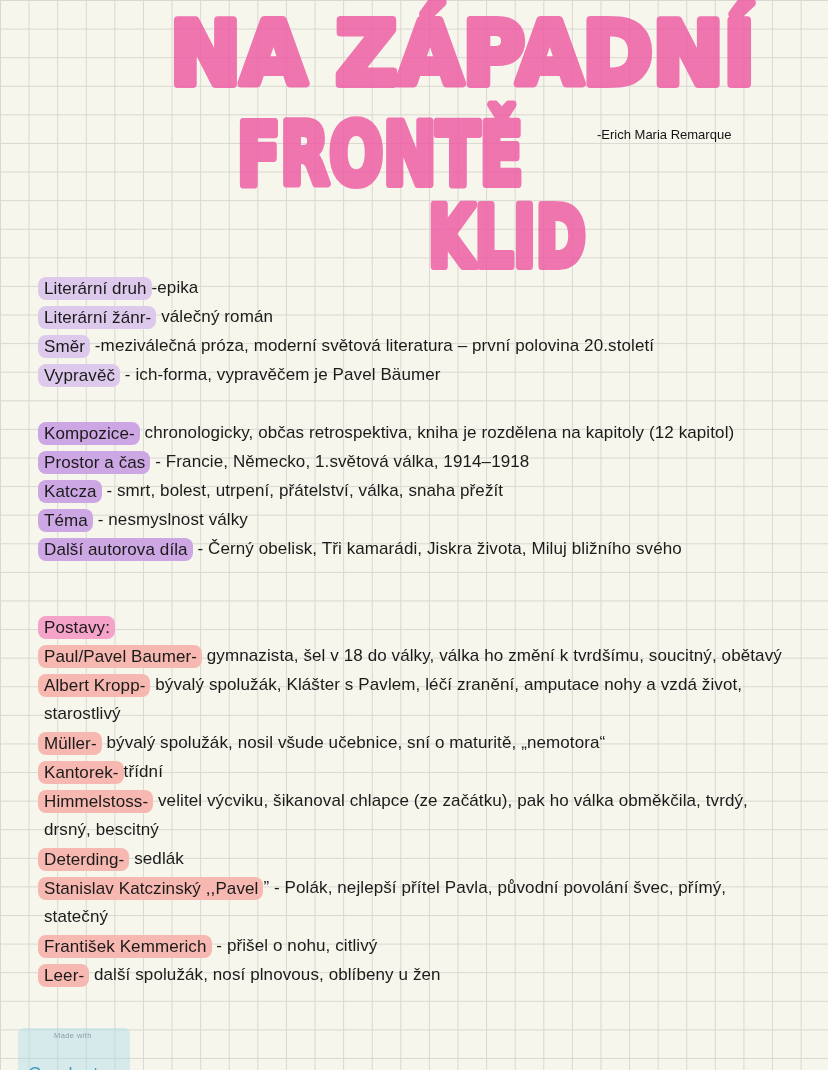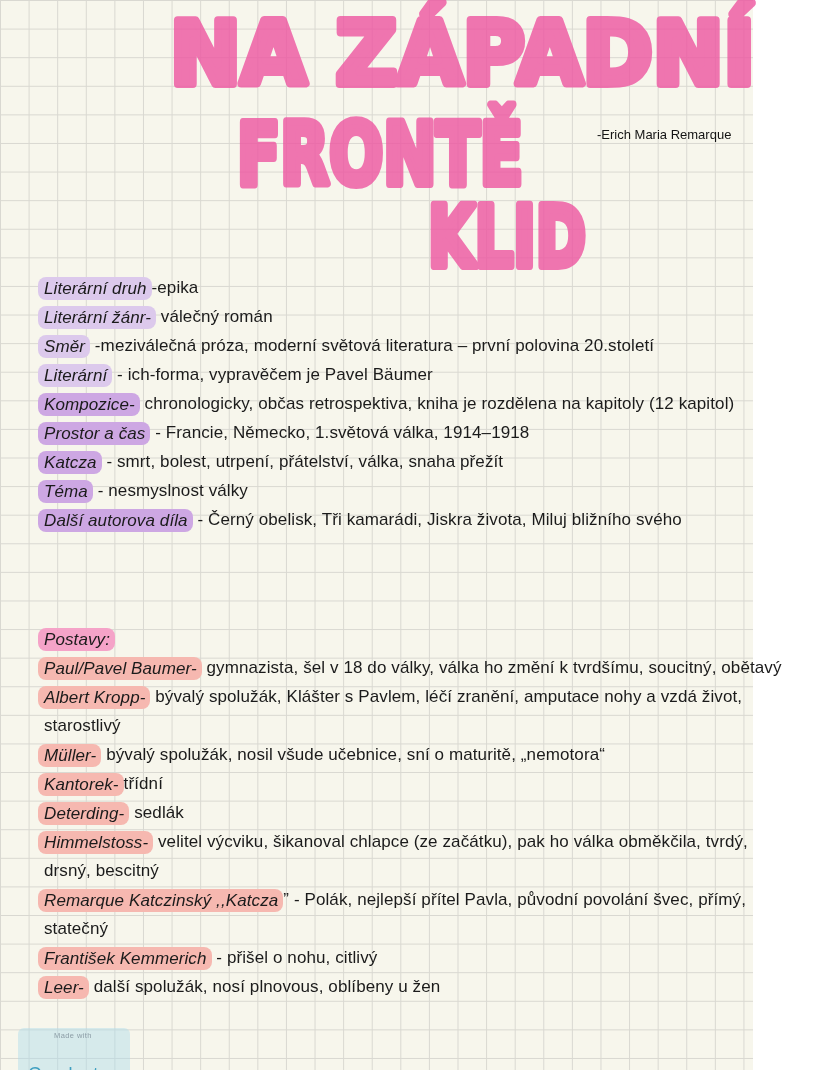--- a/index.html
+++ b/index.html
@@ -1,18 +1,18 @@
 <!DOCTYPE html>
 <html style="--paper_bg: #f7f6ec; --grid_line: #d9d8d1; --title_pink: #ee55a1; --hl_lavender: #dcc9ec; --hl_purple: #cda7e3; --hl_pink: #f5a3c8; --hl_salmon: #f6b8b0; --watermark_bg: rgba(174,220,236,0.45); --watermark_teal: #3f9fc0;"><head>
 <meta charset="utf-8">
 <style>
   html,body{margin:0;padding:0;}
   body{width:828px;height:1070px;overflow:hidden;font-family:"Liberation Sans",sans-serif;}
   .page{
-    position:relative;width:753px;height:1070px;
+    position:relative;width:828px;height:1070px;
     background-color:var(--paper_bg,#f7f6ec);
     background-image:
       linear-gradient(to right, var(--grid_line,#d9d8d1) 1px, transparent 1px),
       linear-gradient(to bottom, var(--grid_line,#d9d8d1) 1px, transparent 1px);
     background-size:28.6px 28.6px;
   }
   #title-svg{position:absolute;left:0;top:0;}
   #title-svg text{
     font-family:"DejaVu Sans",sans-serif;
     font-weight:bold;
@@ -30,21 +30,20 @@
     position:absolute;left:44px;top:273px;width:748px;
     font-size:17px;line-height:29px;color:#1b1b1b;
     letter-spacing:0.1px;
   }
   .note-para{min-height:29px;}
   .hl{
     border-radius:8px;
     padding:1.5px 5px 2.5px 6px;
     margin-left:-6px;
     box-decoration-break:clone;
-    font-style:italic;
     -webkit-box-decoration-break:clone;
   }
   .hl-lavender{background:var(--hl_lavender,#dcc9ec);}
   .hl-purple{background:var(--hl_purple,#cda7e3);}
   .hl-pink{background:var(--hl_pink,#f5a3c8);}
   .hl-salmon{background:var(--hl_salmon,#f6b8b0);}
   .watermark{
     position:absolute;left:18px;top:1028px;
     display:flex;align-items:center;gap:24px;
     background:var(--watermark_bg,rgba(174,220,236,0.45));
@@ -68,38 +67,38 @@
     <text x="428" y="266" font-size="84" stroke-width="8" textLength="158" lengthAdjust="spacingAndGlyphs">KLID</text>
   </svg>
 
   <div class="author">-Erich Maria Remarque</div>
 
   <div class="notes-area">
       <div class="note-block" style="margin-top: 0px;">
         <div class="note-para"><span class="hl hl-lavender">Literární druh</span><span>-epika</span></div>
         <div class="note-para"><span class="hl hl-lavender">Literární žánr-</span><span> válečný román</span></div>
         <div class="note-para"><span class="hl hl-lavender">Směr</span><span> -meziválečná próza, moderní světová literatura – první polovina 20.století</span></div>
-        <div class="note-para"><span class="hl hl-lavender">Literární</span><span> - ich-forma, vypravěčem je Pavel Bäumer</span></div>
+        <div class="note-para"><span class="hl hl-lavender">Vypravěč</span><span> - ich-forma, vypravěčem je Pavel Bäumer</span></div>
       </div>
-      <div class="note-block" style="">
+      <div class="note-block" style="margin-top: 29px;">
         <div class="note-para"><span class="hl hl-purple">Kompozice-</span><span> chronologicky, občas retrospektiva, kniha je rozdělena na kapitoly (12 kapitol)</span></div>
         <div class="note-para"><span class="hl hl-purple">Prostor a čas</span><span> - Francie, Německo, 1.světová válka, 1914–1918</span></div>
         <div class="note-para"><span class="hl hl-purple">Katcza</span><span> - smrt, bolest, utrpení, přátelství, válka, snaha přežít</span></div>
         <div class="note-para"><span class="hl hl-purple">Téma</span><span> - nesmyslnost války</span></div>
         <div class="note-para"><span class="hl hl-purple">Další autorova díla</span><span> - Černý obelisk, Tři kamarádi, Jiskra života, Miluj bližního svého</span></div>
       </div>
-      <div class="note-block" style="margin-top: 90px;">
+      <div class="note-block" style="margin-top: 49px;">
         <div class="note-para"><span class="hl hl-pink">Postavy:</span><span></span></div>
         <div class="note-para"><span class="hl hl-salmon">Paul/Pavel Baumer-</span><span> gymnazista, šel v 18 do války, válka ho změní k tvrdšímu, soucitný, obětavý</span></div>
         <div class="note-para"><span class="hl hl-salmon">Albert Kropp-</span><span> bývalý spolužák, Klášter s Pavlem, léčí zranění, amputace nohy a vzdá život, starostlivý</span></div>
         <div class="note-para"><span class="hl hl-salmon">Müller-</span><span> bývalý spolužák, nosil všude učebnice, sní o maturitě, „nemotora“</span></div>
         <div class="note-para"><span class="hl hl-salmon">Kantorek-</span><span>třídní</span></div>
+        <div class="note-para"><span class="hl hl-salmon">Himmelstoss-</span><span> velitel výcviku, šikanoval chlapce (ze začátku), pak ho válka obměkčila, tvrdý, drsný, bescitný</span></div>
         <div class="note-para"><span class="hl hl-salmon">Deterding-</span><span> sedlák</span></div>
-        <div class="note-para"><span class="hl hl-salmon">Himmelstoss-</span><span> velitel výcviku, šikanoval chlapce (ze začátku), pak ho válka obměkčila, tvrdý, drsný, bescitný</span></div>
-        <div class="note-para"><span class="hl hl-salmon">Remarque Katczinský ,,Katcza</span><span>” - Polák, nejlepší přítel Pavla, původní povolání švec, přímý, statečný</span></div>
+        <div class="note-para"><span class="hl hl-salmon">Stanislav Katczinský ,,Pavel</span><span>” - Polák, nejlepší přítel Pavla, původní povolání švec, přímý, statečný</span></div>
         <div class="note-para"><span class="hl hl-salmon">František Kemmerich</span><span> - přišel o nohu, citlivý</span></div>
         <div class="note-para"><span class="hl hl-salmon">Leer-</span><span> další spolužák, nosí plnovous, oblíbeny u žen</span></div>
       </div>
     </div>
 
   <div class="watermark">
     <span class="made-with">Made with</span>
     <span class="brand">Goodnotes</span>
   </div>
 

